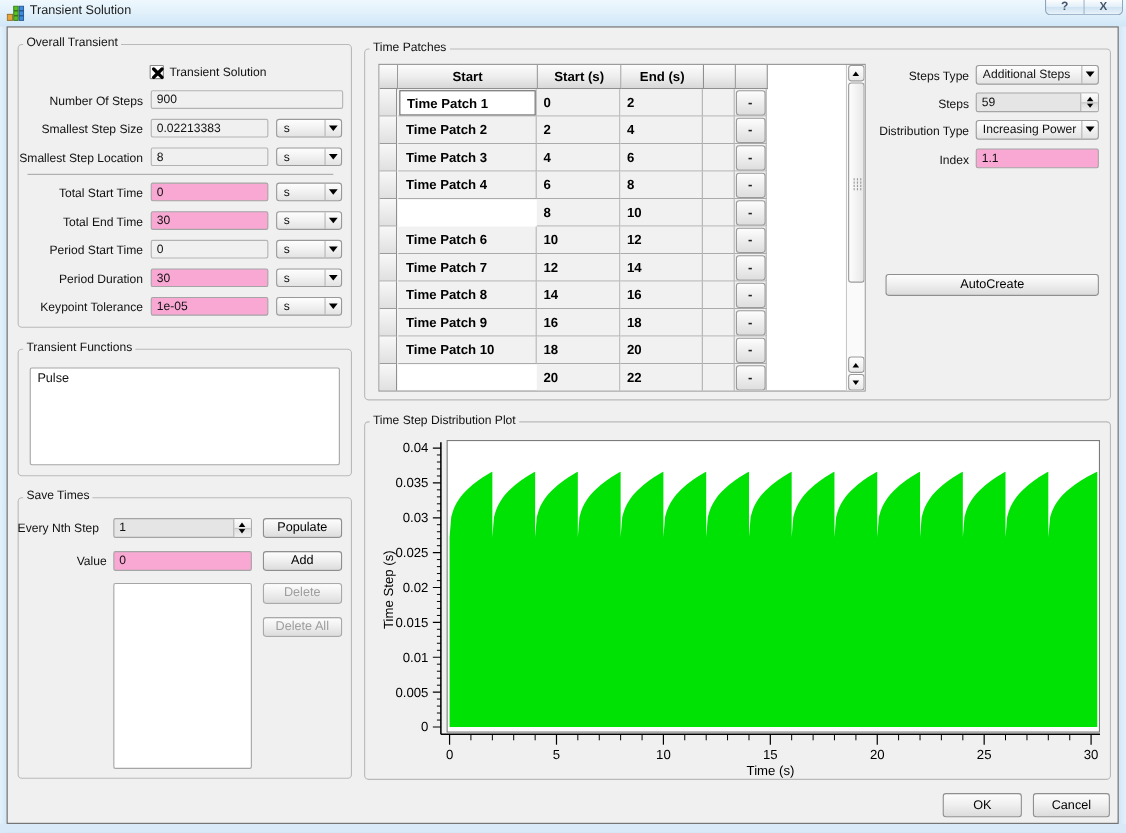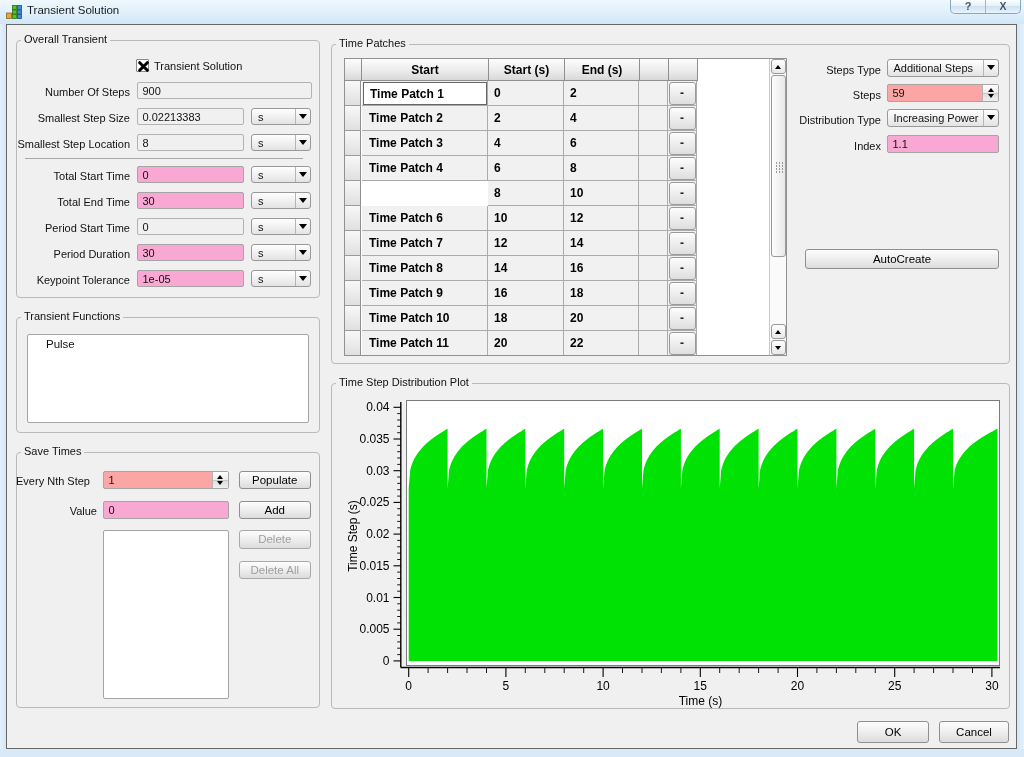--- a/index.html
+++ b/index.html
@@ -26,21 +26,21 @@
 .fld{position:absolute;background:#f9a8d4;border:1px solid #a5a5a5;border-radius:2px;font-size:11px;color:#111;
  padding-left:5px;display:flex;align-items:center;}
 .fld.dis{background:#f0f0f0;border-color:#b3b3b3;text-align:center;}
 
 .cmb{position:absolute;border:1px solid #999;border-radius:3px;background:linear-gradient(180deg,#fefefe,#f4f4f4 40%,#e3e3e3);
  font-size:11px;color:#111;display:flex;align-items:center;padding-left:6px;}
 .cmb .arr{position:absolute;right:0;top:0;bottom:0;width:15px;border-left:1px solid #b5b5b5;display:flex;align-items:center;justify-content:center;}
 .tri-d{width:0;height:0;border-left:4.5px solid transparent;border-right:4.5px solid transparent;border-top:5.5px solid #000;}
 .tri-u{width:0;height:0;border-left:4.5px solid transparent;border-right:4.5px solid transparent;border-bottom:5.5px solid #000;}
 
-.spin{position:absolute;background:#fca5a5;border:1px solid #a5a5a5;border-radius:2px;font-size:11px;color:#111;
+.spin{position:absolute;background:#e5e5e5;border:1px solid #a5a5a5;border-radius:2px;font-size:11px;color:#111;
  padding-left:5px;display:flex;align-items:center;}
 .spin .btns{position:absolute;right:0;top:0;bottom:0;width:16px;border-left:1px solid #b5b5b5;
  background:linear-gradient(180deg,#fdfdfd 0%,#ededed 48%,#dcdcdc 52%,#efefef 100%);display:flex;flex-direction:column;align-items:center;justify-content:space-evenly;}
 .spin .btns::after{content:"";position:absolute;left:0;right:0;top:50%;height:1px;background:#c6c6c6;}
 .spin .btns .tri-u{border-left-width:3.5px;border-right-width:3.5px;border-bottom-width:4px;}
 .spin .btns .tri-d{border-left-width:3.5px;border-right-width:3.5px;border-top-width:4px;}
 
 .btn{position:absolute;border:1px solid #8f8f8f;border-radius:3px;background:linear-gradient(180deg,#fdfdfd,#f0f0f0 45%,#dcdcdc);
  font-size:11.5px;color:#000;display:flex;align-items:center;justify-content:center;}
 .btn.dis{color:#9e9e9e;border-color:#a9a9a9;}
@@ -156,21 +156,21 @@
 <div class="lbl" style="left:10px;top:274px;width:120px">Keypoint Tolerance</div>
 <div class="fld" style="left:136.5px;top:270px;width:107px;height:17px">1e-05</div>
 <div class="cmb" style="left:251px;top:270px;width:60px;height:17px">s<span class="arr">
       <span class="tri-d"></span>
     </span></div>
 
 <div class="gb" style="left:16px;top:317px;width:304px;height:116px">
     <div class="gbt">Transient Functions</div>
   </div>
 <div class="list" style="left:27px;top:334px;width:282px;height:89px">
-    <div style="padding:3px 0 0 18px">Pulse</div>
+    <div style="padding:3px 0 0 6px">Pulse</div>
   </div>
 
 <div class="gb" style="left:16px;top:452px;width:304px;height:256px">
     <div class="gbt">Save Times</div>
   </div>
 <div class="lbl" style="left:3px;top:475px;width:87px">Every Nth Step</div>
 <div class="spin" style="left:102.5px;top:471px;width:126px;height:17.5px">1<span class="btns">
       <span class="tri-u"></span>
       <span class="tri-d"></span>
     </span></div>
@@ -265,21 +265,20 @@
     </div>
 <div class="trh" style="top:247px"></div>
 <div class="tc tcn" style="top:247px">Time Patch 10</div>
 <div class="tc tcs" style="top:247px">18</div>
 <div class="tc tce" style="top:247px">20</div>
 <div class="tc tc5" style="top:247px"></div>
 <div class="tc tc6" style="top:247px">
       <div class="minusbtn">-</div>
     </div>
 <div class="trh" style="top:272px"></div>
-<div class="tc tcn" style="top:272px">Time Patch 11</div>
 <div class="tc tcs" style="top:272px">20</div>
 <div class="tc tce" style="top:272px">22</div>
 <div class="tc tc5" style="top:272px"></div>
 <div class="tc tc6" style="top:272px">
       <div class="minusbtn">-</div>
     </div>
 <div class="curcell">Time Patch 1</div>
 <div class="sb">
  <div class="sbbtn" style="top:0">
         <span class="tri-u"></span>

